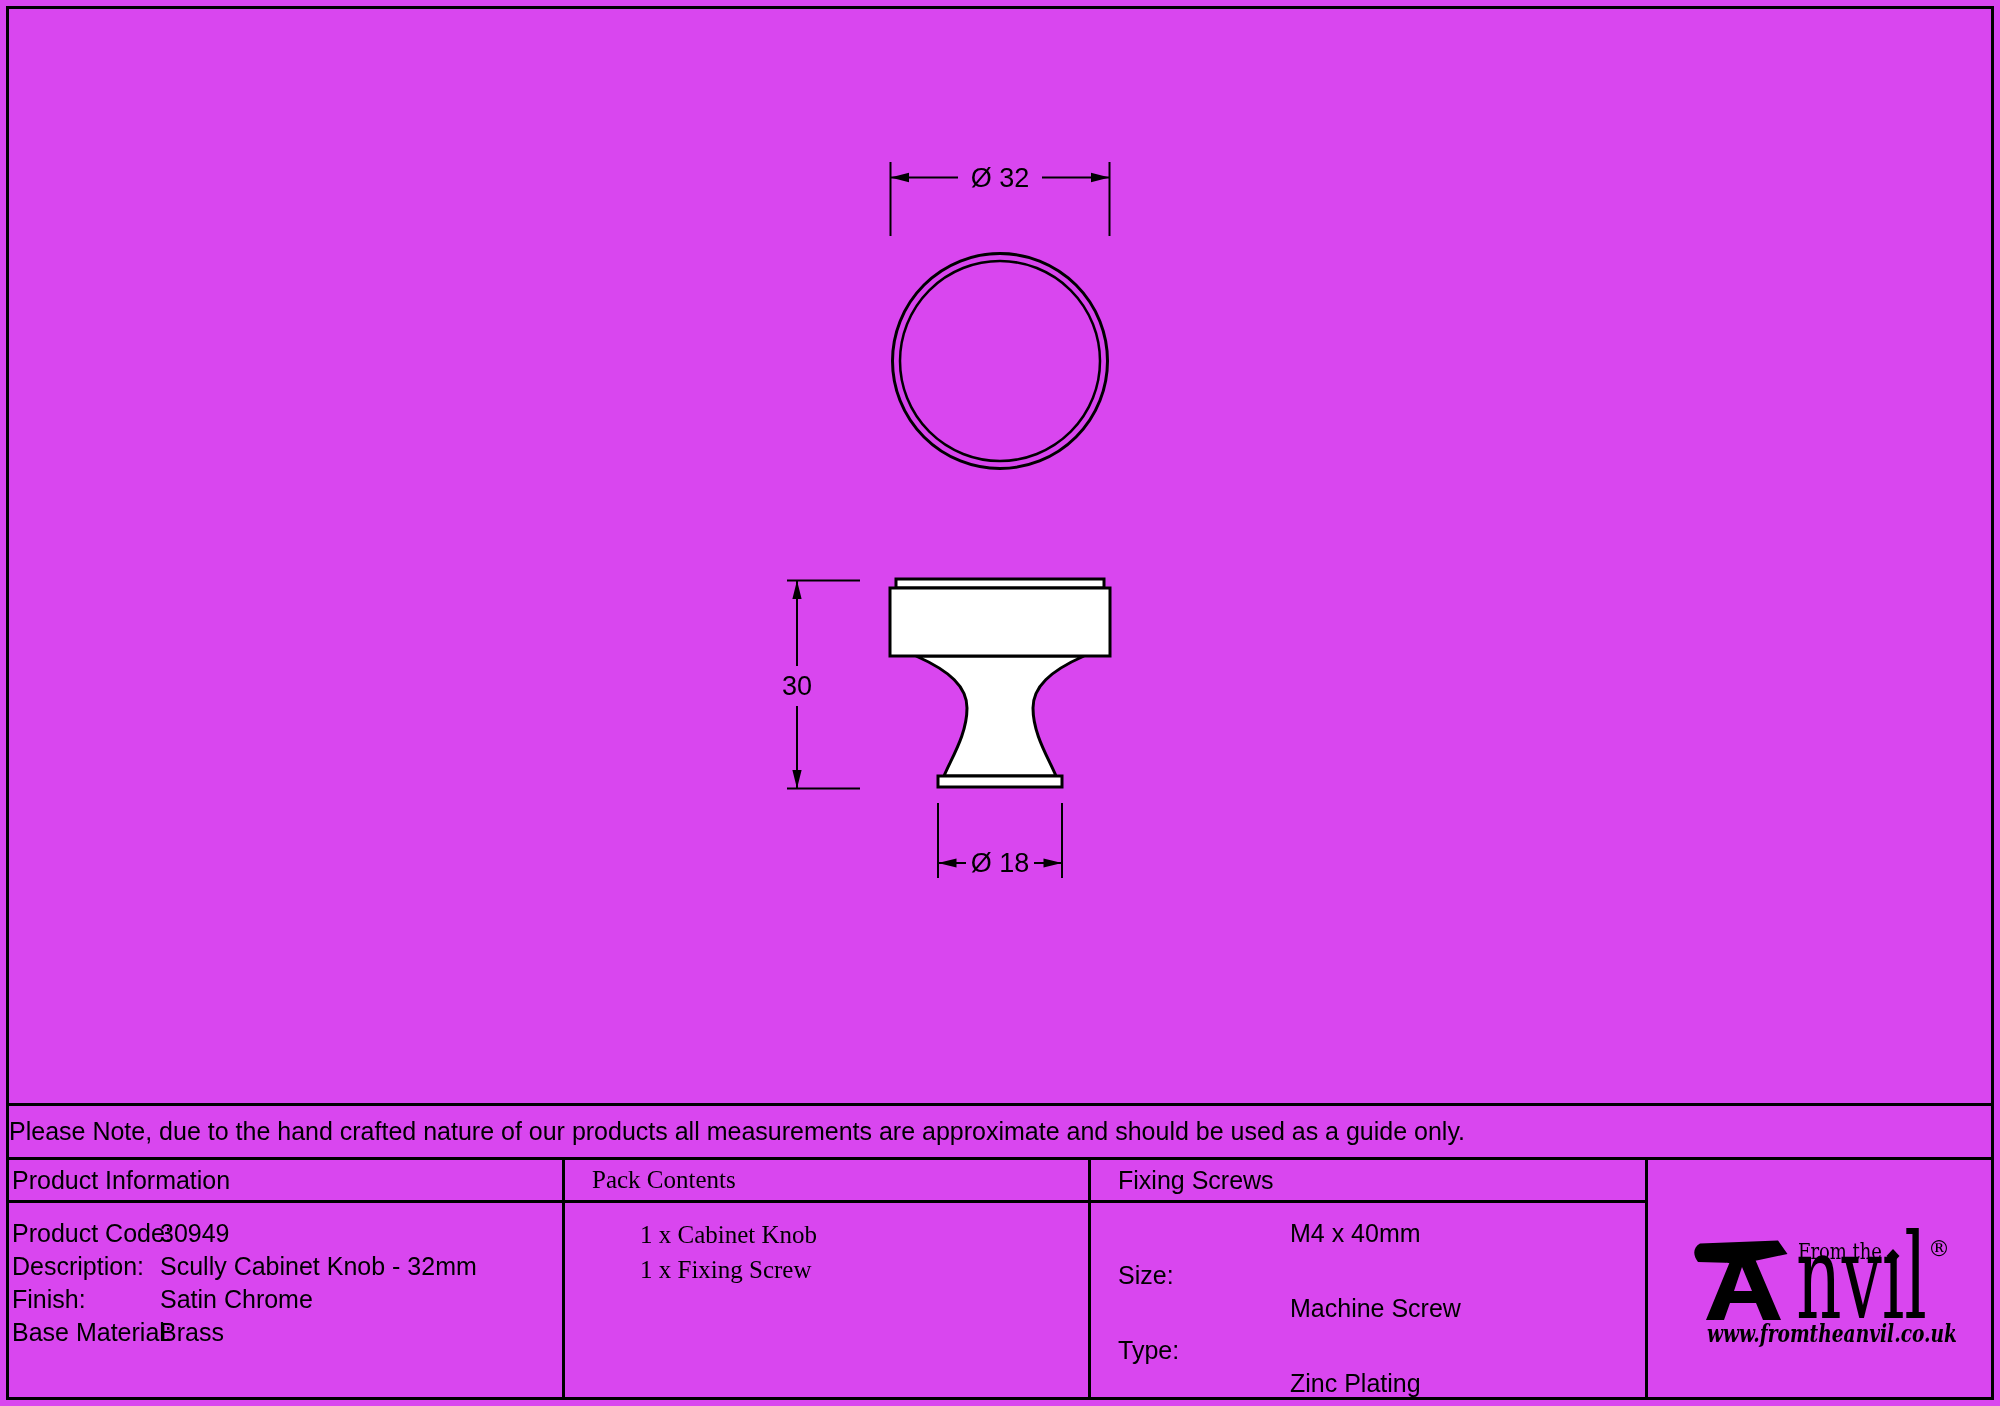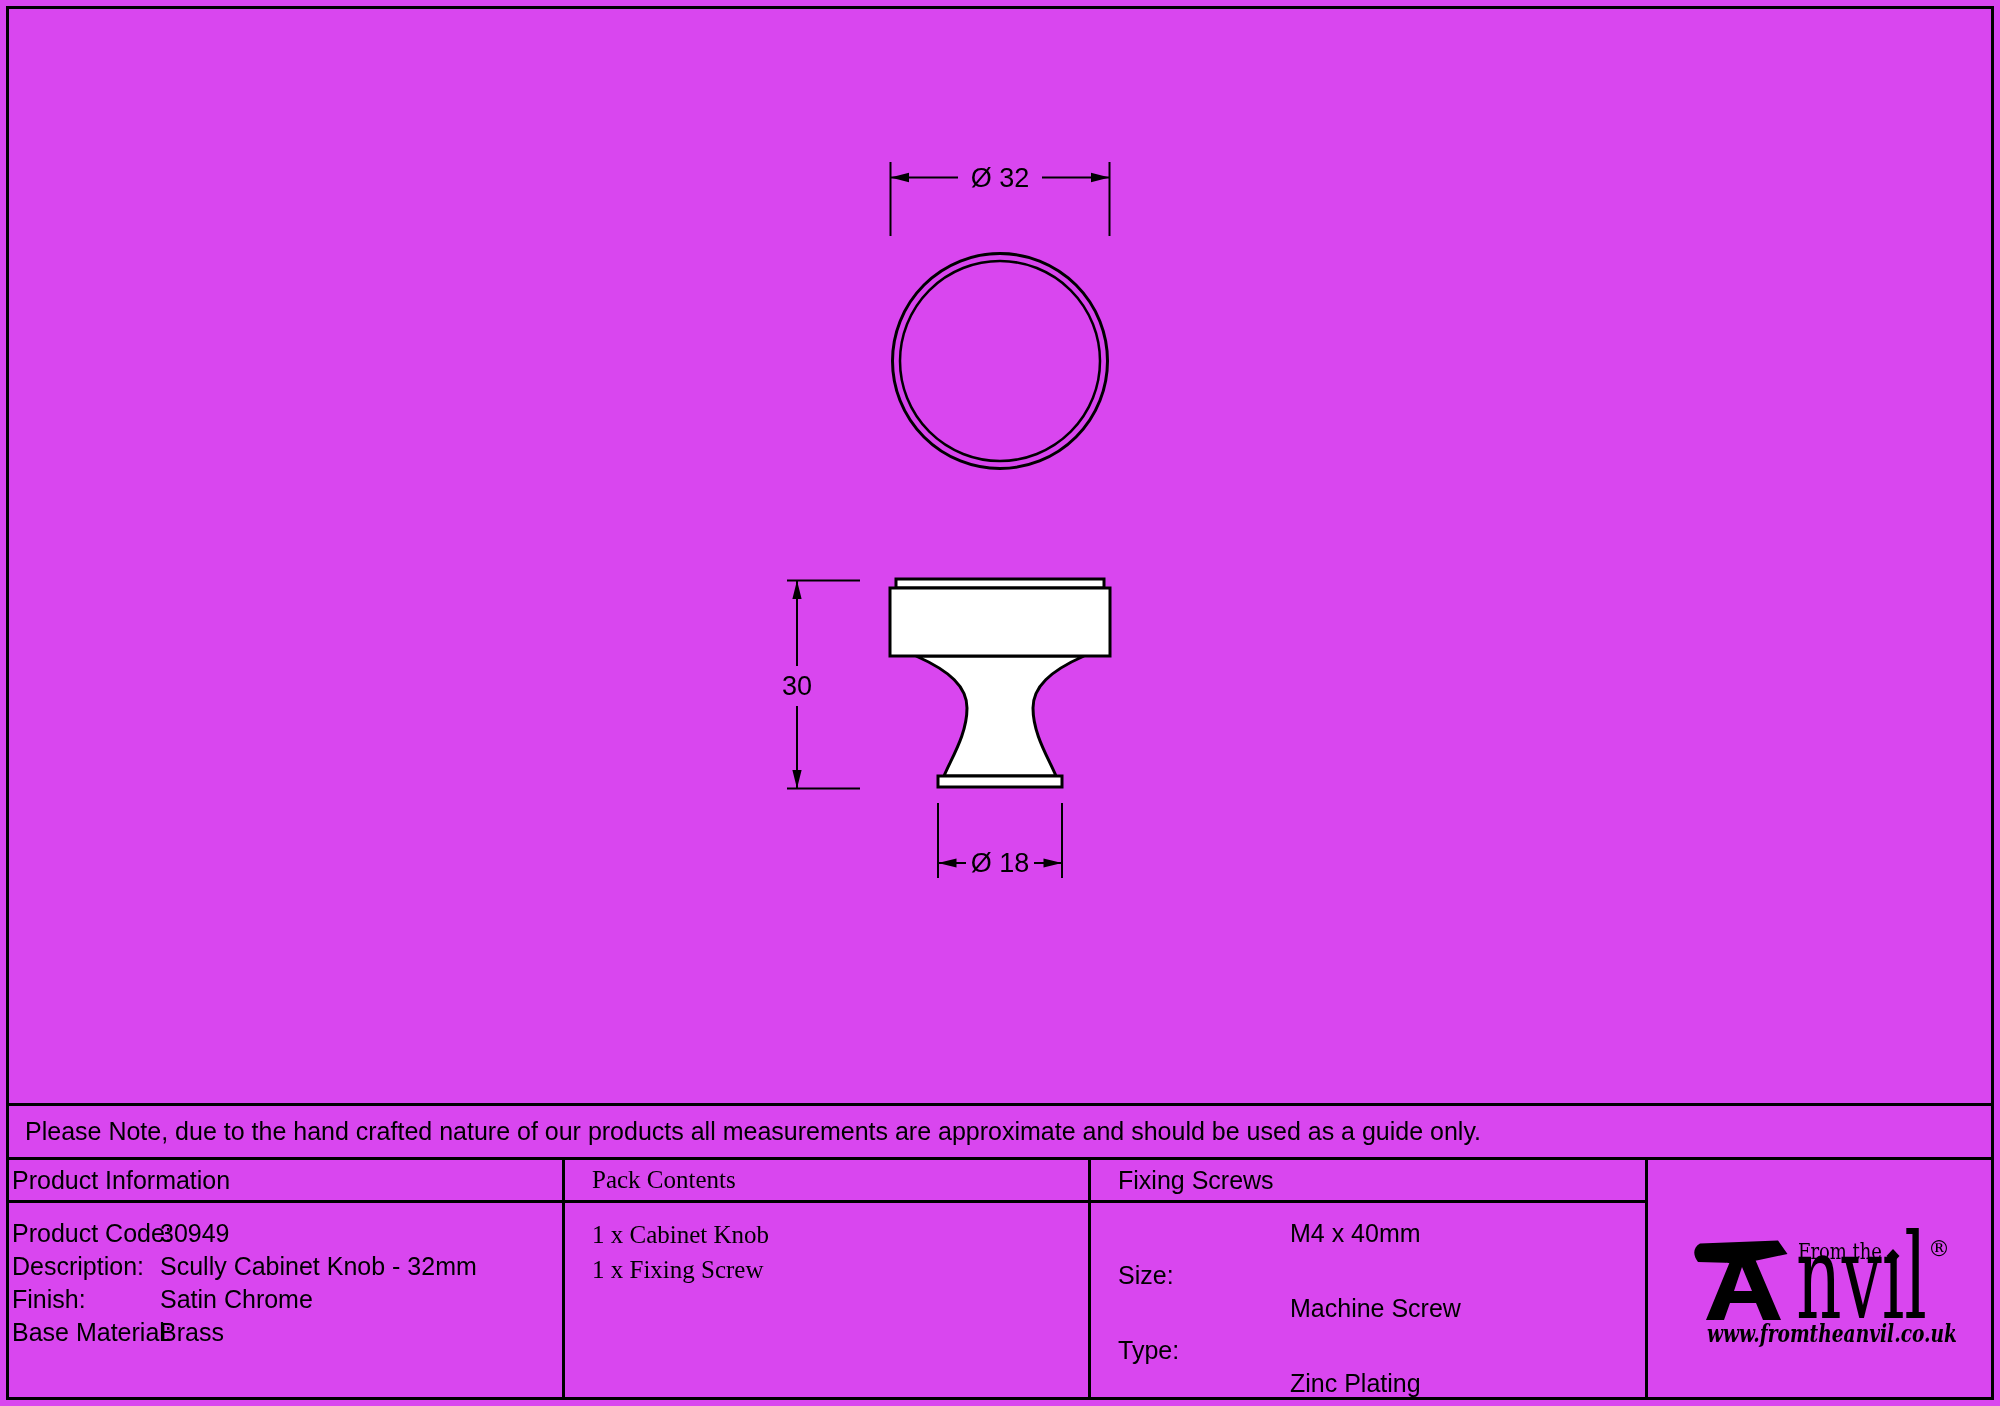--- a/index.html
+++ b/index.html
@@ -13,21 +13,21 @@
   }
   .frame{
     position:absolute;left:6px;top:6px;width:1988px;height:1394px;
     border:3px solid #000;box-sizing:border-box;pointer-events:none;
   }
   .drawing-svg{position:absolute;left:0;top:0;}
   .dim-text{font-family:"Liberation Sans",sans-serif;font-size:27px;fill:#000;}
   .note-row{
     position:absolute;left:9px;top:1103px;width:1982px;height:57px;
     box-sizing:border-box;border-top:3px solid #000;border-bottom:3px solid #000;
-    font-size:25px;line-height:51px;padding-left:16px;
+    font-size:25px;line-height:51px;
     white-space:nowrap;overflow:hidden;
   }
   .spec-table{
     position:absolute;left:9px;top:1160px;width:1982px;height:237px;
     display:flex;box-sizing:border-box;
   }
   .col{box-sizing:border-box;height:100%;}
   .col-border{border-right:3px solid #000;}
   .col-product{width:556px;}
   .col-pack{width:526px;}
@@ -37,21 +37,21 @@
     height:43px;box-sizing:border-box;border-bottom:3px solid #000;
     font-size:25px;line-height:40px;white-space:nowrap;
   }
   .col-product .cell-header,.col-product .cell-body{padding-left:3px;}
   .col-pack .cell-header,.col-pack .cell-body{padding-left:27px;font-family:Liberation Serif, serif;}
   .col-fixing .cell-header,.col-fixing .cell-body{padding-left:27px;}
   .cell-body{padding-top:14px;font-size:25px;}
   .kv-row{display:flex;line-height:33px;white-space:nowrap;}
   .col-product .kv-label{width:148px;flex:0 0 148px;}
   .col-fixing .kv-label{width:172px;flex:0 0 172px;margin-top:42px;}
-  .list-item{line-height:35px;white-space:nowrap;}
+  .list-item{line-height:35px;white-space:nowrap;margin-left:48px;}
   .logo-wrap{margin-top:10px;}
 </style>
 </head>
 <body>
 
 <div class="page">
 
   <svg class="drawing-svg" width="2000" height="1100" viewBox="0 0 2000 1100">
 
     <g stroke="#000" stroke-width="2">

